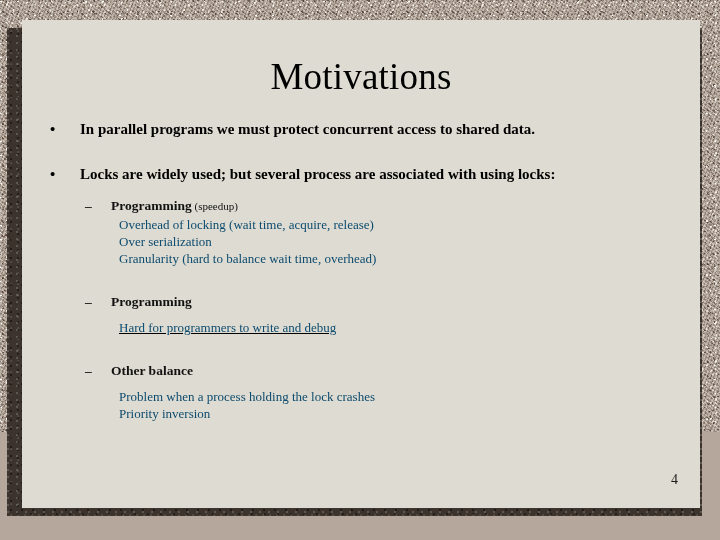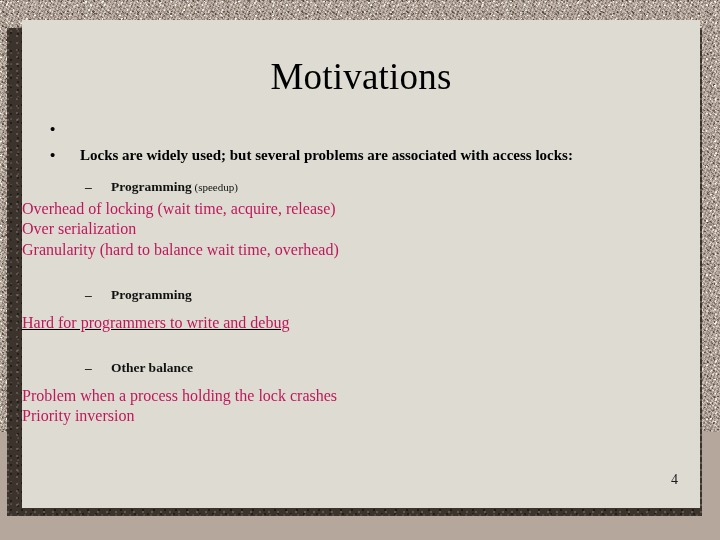--- a/index.html
+++ b/index.html
@@ -143,23 +143,24 @@
     font-size: 13.5px;
     font-weight: bold;
   }
   .lvl2 .soft {
     font-weight: normal;
     font-size: 11px;
   }
 
   
   .lvl3 {
-    font-size: 16px;
+    padding-left: 97px;
+    font-size: 13px;
     font-weight: normal;
-    color: #be185d;
+    color: #0c4a6e;
     line-height: 1.30;
   }
   .lvl3-group { margin-top: 3px; }
 
   .blk { margin-bottom: 19px; }
   .blk:last-child { margin-bottom: 0; }
 
   
   #page-number {
     position: absolute;
@@ -177,25 +178,26 @@
   <div id="slide-shadow"></div>
 
   <div id="slide">
 
     <div id="slide-title">Motivations</div>
 
     <div id="body-content">
 
       <div class="lvl1">
         <span class="mark">•</span>
+        <span>In parallel programs we must protect concurrent access to shared data.</span>
       </div>
 
       <div class="lvl1" style="margin-bottom:10px;">
         <span class="mark">•</span>
-        <span>Locks are widely used; but several problems are associated with access locks:</span>
+        <span>Locks are widely used; but several process are associated with using locks:</span>
       </div>
 
       <div class="blk">
         <div class="lvl2">
           <span class="mark">–</span>
           <span>Programming</span><span class="soft"> (speedup)</span>
         </div>
         <div class="lvl3-group">
           <div class="lvl3">Overhead of locking (wait time, acquire, release)</div>
           <div class="lvl3">Over serialization</div>

